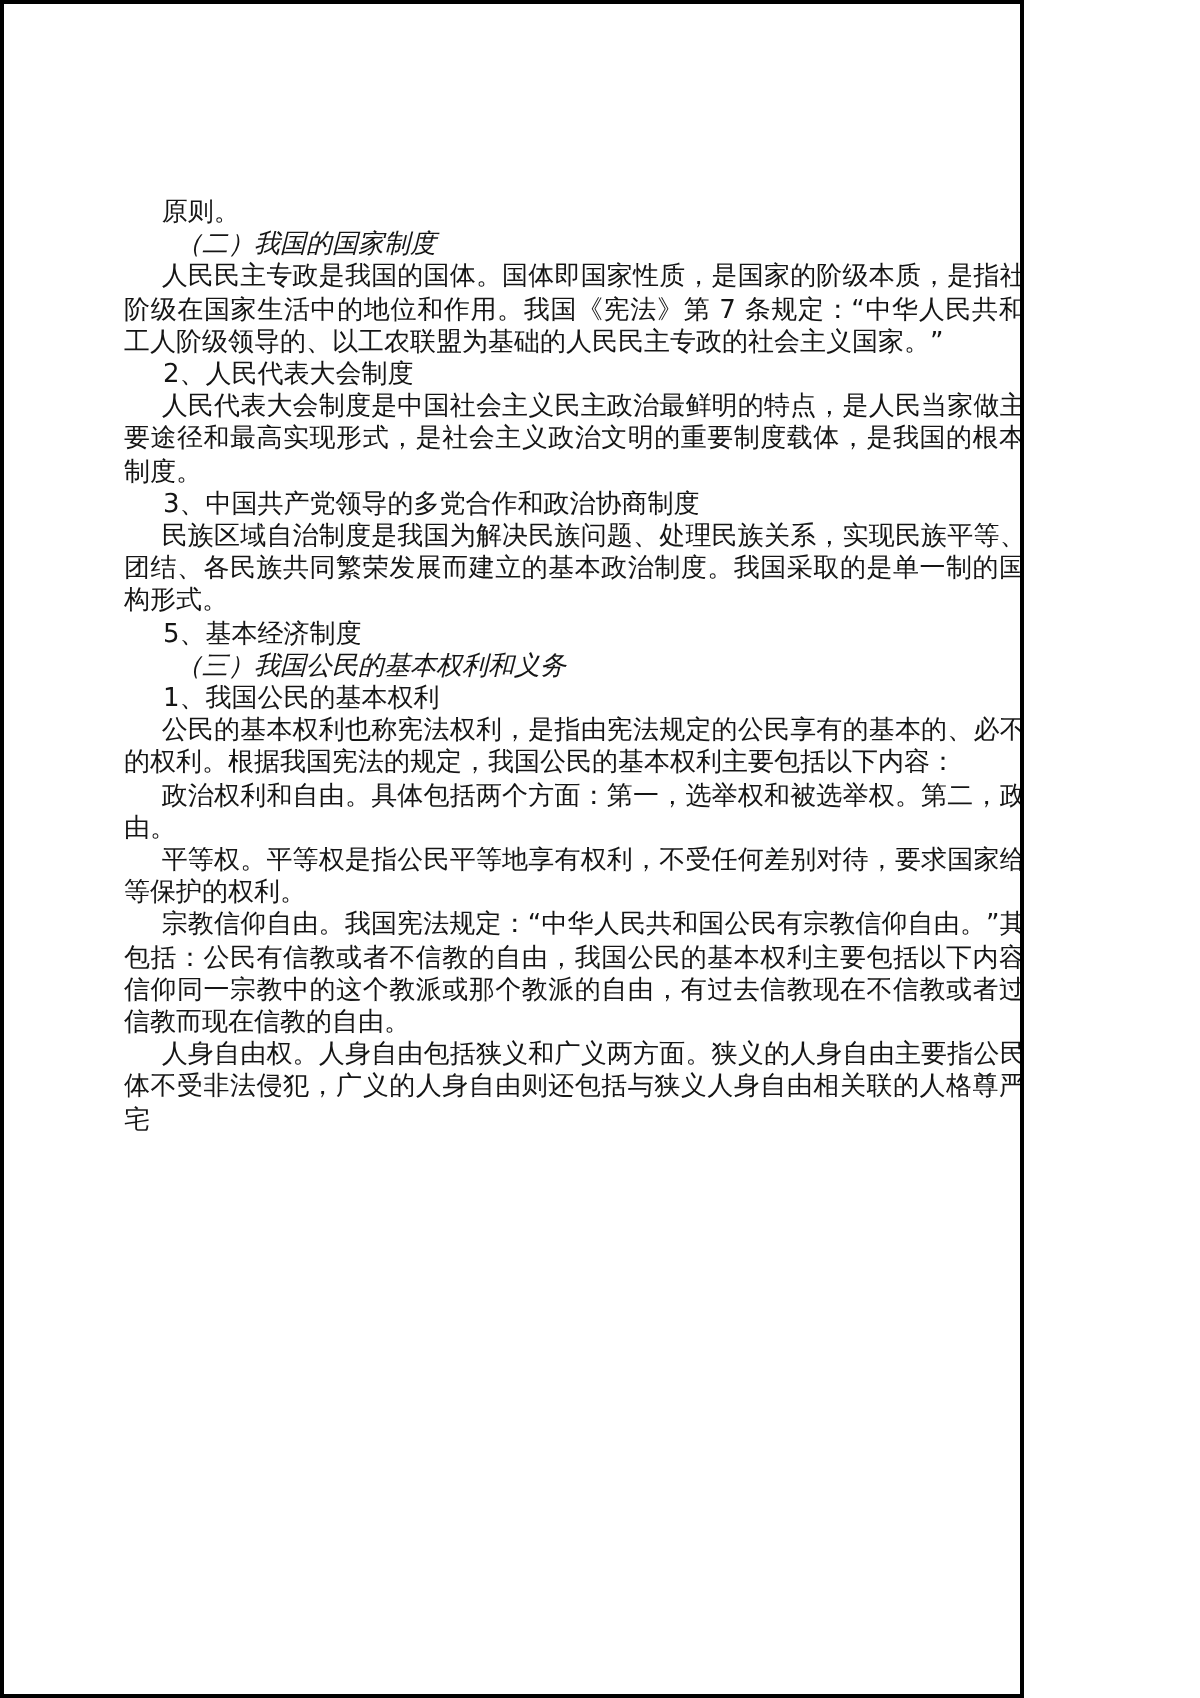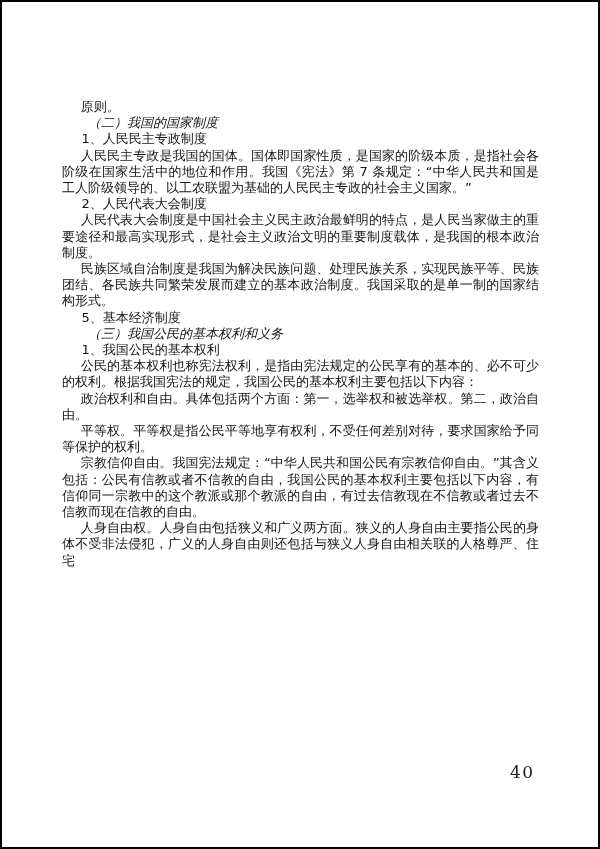--- a/index.html
+++ b/index.html
@@ -2,21 +2,21 @@
 <html><head>
 <meta charset="utf-8">
 <style>
   html, body {
     margin: 0;
     padding: 0;
     background: #ffffff;
   }
   .page {
     position: relative;
-    width: 600px;
+    width: 512px;
     height: 849px;
     background: #ffffff;
     box-sizing: border-box;
     border: 2px solid #000000;
     overflow: hidden;
   }
   .text-block {
     position: absolute;
     left: 60px;
     top: 97px;
@@ -44,24 +44,24 @@
     color: #222222;
   }
 </style>
 </head>
 <body>
 
 <div class="page">
   <div class="text-block">
     <p class="indent-body">原则。</p>
     <p class="indent-head2">（二）我国的国家制度</p>
-    <p class="indent-head3">1、人民民主专政制度</p>
     <p class="indent-body">人民民主专政是我国的国体。国体即国家性质，是国家的阶级本质，是指社会各阶级在国家生活中的地位和作用。我国《宪法》第 7 条规定：“中华人民共和国是工人阶级领导的、以工农联盟为基础的人民民主专政的社会主义国家。”</p>
     <p class="indent-head3">2、人民代表大会制度</p>
     <p class="indent-body">人民代表大会制度是中国社会主义民主政治最鲜明的特点，是人民当家做主的重要途径和最高实现形式，是社会主义政治文明的重要制度载体，是我国的根本政治制度。</p>
+    <p class="indent-head3">3、中国共产党领导的多党合作和政治协商制度</p>
     <p class="indent-body">民族区域自治制度是我国为解决民族问题、处理民族关系，实现民族平等、民族团结、各民族共同繁荣发展而建立的基本政治制度。我国采取的是单一制的国家结构形式。</p>
     <p class="indent-head3">5、基本经济制度</p>
     <p class="indent-head2">（三）我国公民的基本权利和义务</p>
     <p class="indent-head3">1、我国公民的基本权利</p>
     <p class="indent-body">公民的基本权利也称宪法权利，是指由宪法规定的公民享有的基本的、必不可少的权利。根据我国宪法的规定，我国公民的基本权利主要包括以下内容：</p>
     <p class="indent-body">政治权利和自由。具体包括两个方面：第一，选举权和被选举权。第二，政治自由。</p>
     <p class="indent-body">平等权。平等权是指公民平等地享有权利，不受任何差别对待，要求国家给予同等保护的权利。</p>
     <p class="indent-body">宗教信仰自由。我国宪法规定：“中华人民共和国公民有宗教信仰自由。”其含义包括：公民有信教或者不信教的自由，我国公民的基本权利主要包括以下内容，有信仰同一宗教中的这个教派或那个教派的自由，有过去信教现在不信教或者过去不信教而现在信教的自由。</p>
     <p class="indent-body">人身自由权。人身自由包括狭义和广义两方面。狭义的人身自由主要指公民的身体不受非法侵犯，广义的人身自由则还包括与狭义人身自由相关联的人格尊严、住宅</p>
   </div>

